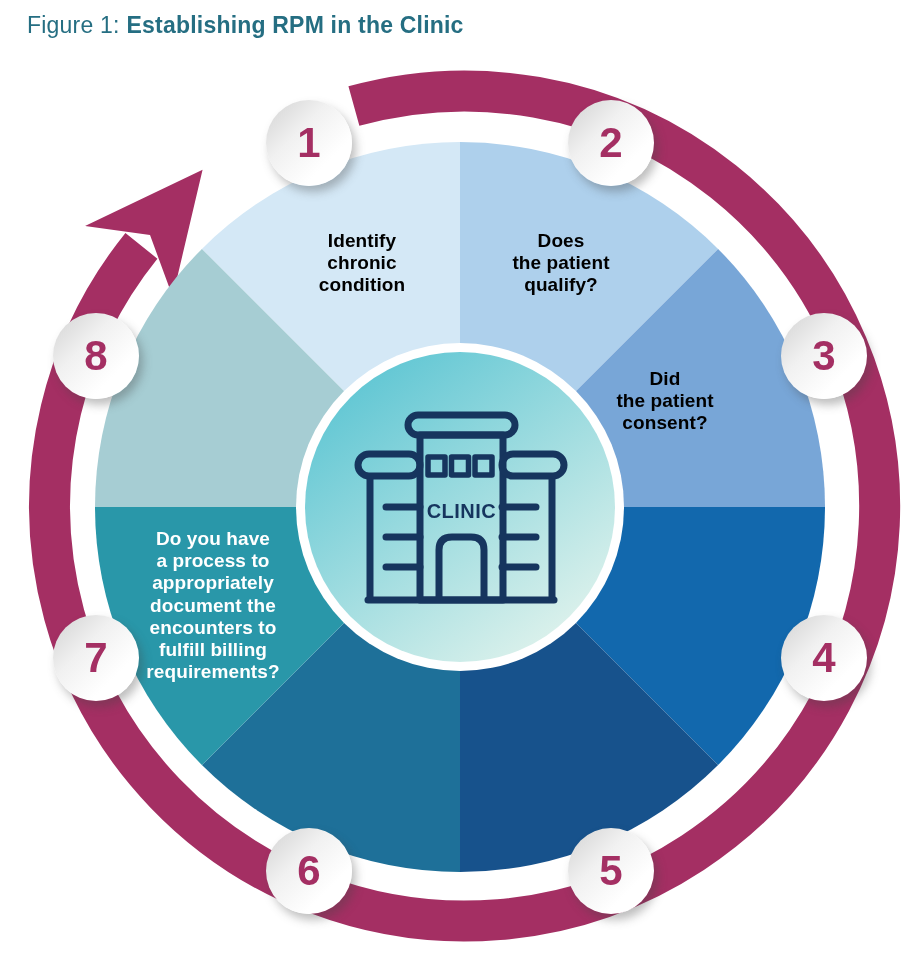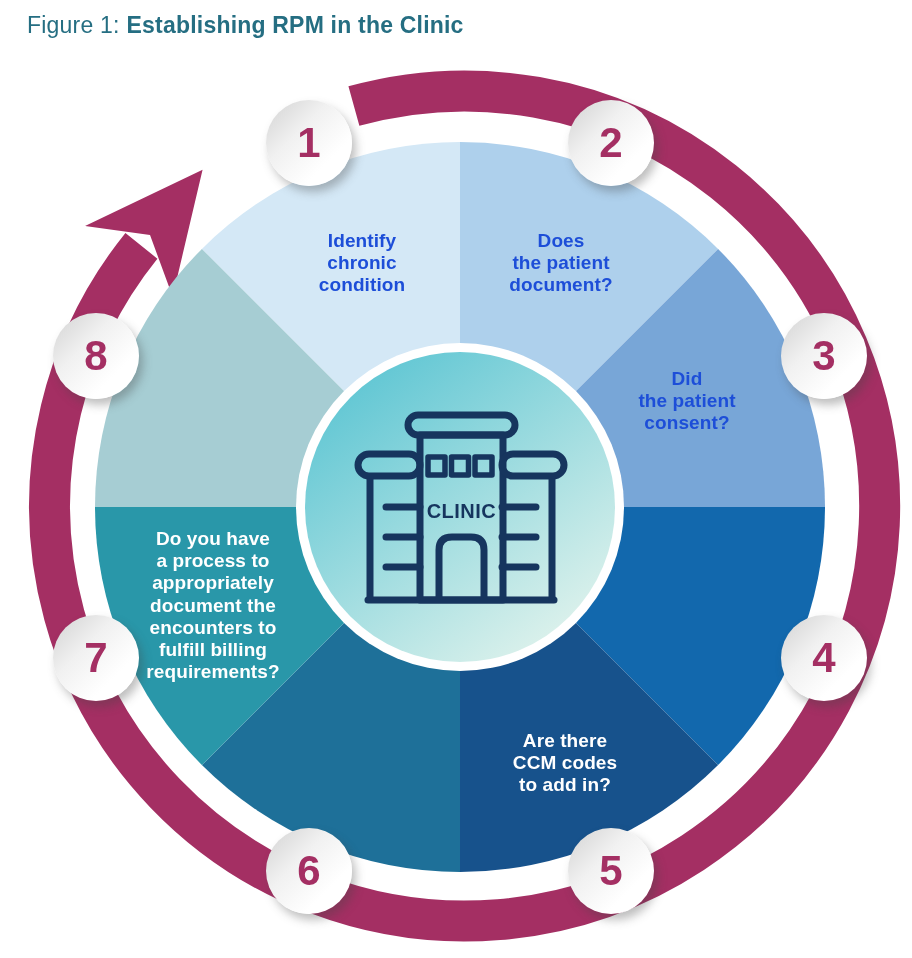--- a/index.html
+++ b/index.html
@@ -19,21 +19,21 @@
     background:linear-gradient(135deg,#d2d2d2 0%,#f1f1f1 38%,#ffffff 72%);
     box-shadow:4px 6px 10px rgba(70,70,70,0.35);
     display:flex;align-items:center;justify-content:center;
     font-weight:700;font-size:42px;color:#a42f63;line-height:1;
   }
   .seg-text{
     position:absolute;transform:translate(-50%,-50%);
     text-align:center;font-weight:700;font-size:19px;line-height:1.17;
     white-space:pre-line;letter-spacing:0.1px;
   }
-  .seg-text.dark{color:#1d4ed8;}
+  .seg-text.dark{color:#000000;}
   .seg-text.light{color:#ffffff;}
 </style>
 </head>
 <body>
 
 <div class="page">
 
   <div class="fig-title">
     <span class="prefix">Figure 1:</span><span class="main">Establishing RPM in the Clinic</span>
   </div>
@@ -79,27 +79,24 @@
       <path d="M197 62 V186"></path>
       <path stroke-linecap="round" d="M147 93 H181 M147 123 H181 M147 153 H181"></path>
     </g>
   </svg>
 
   <div class="seg-text dark" style="left:362px;top:263px;width:190px">Identify
 chronic
 condition</div>
   <div class="seg-text dark" style="left:561px;top:263px;width:190px">Does
 the patient
-document?</div>
-  <div class="seg-text dark" style="left:687px;top:401px;width:190px">Did
+qualify?</div>
+  <div class="seg-text dark" style="left:665px;top:401px;width:190px">Did
 the patient
 consent?</div>
-  <div class="seg-text light" style="left:565px;top:763px;width:200px">Are there
-CCM codes
-to add in?</div>
   <div class="seg-text light" style="left:213px;top:606px;width:200px">Do you have
 a process to
 appropriately
 document the
 encounters to
 fulfill billing
 requirements?</div>
 
   <div class="badge" style="left:266px;top:100px">1</div>
   <div class="badge" style="left:568px;top:100px">2</div>

